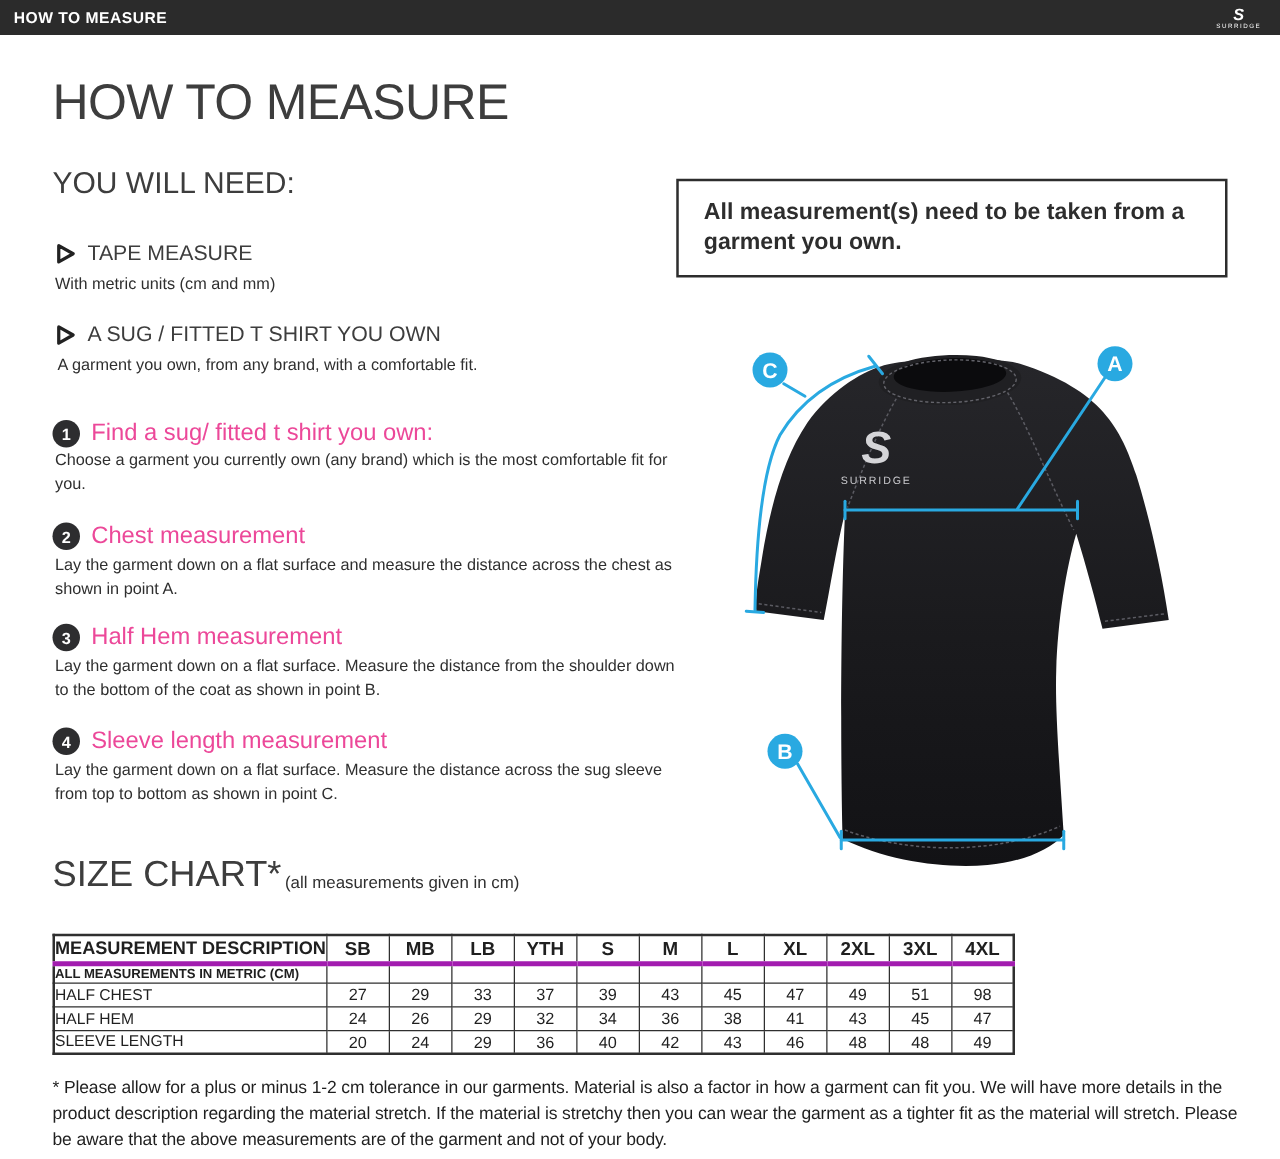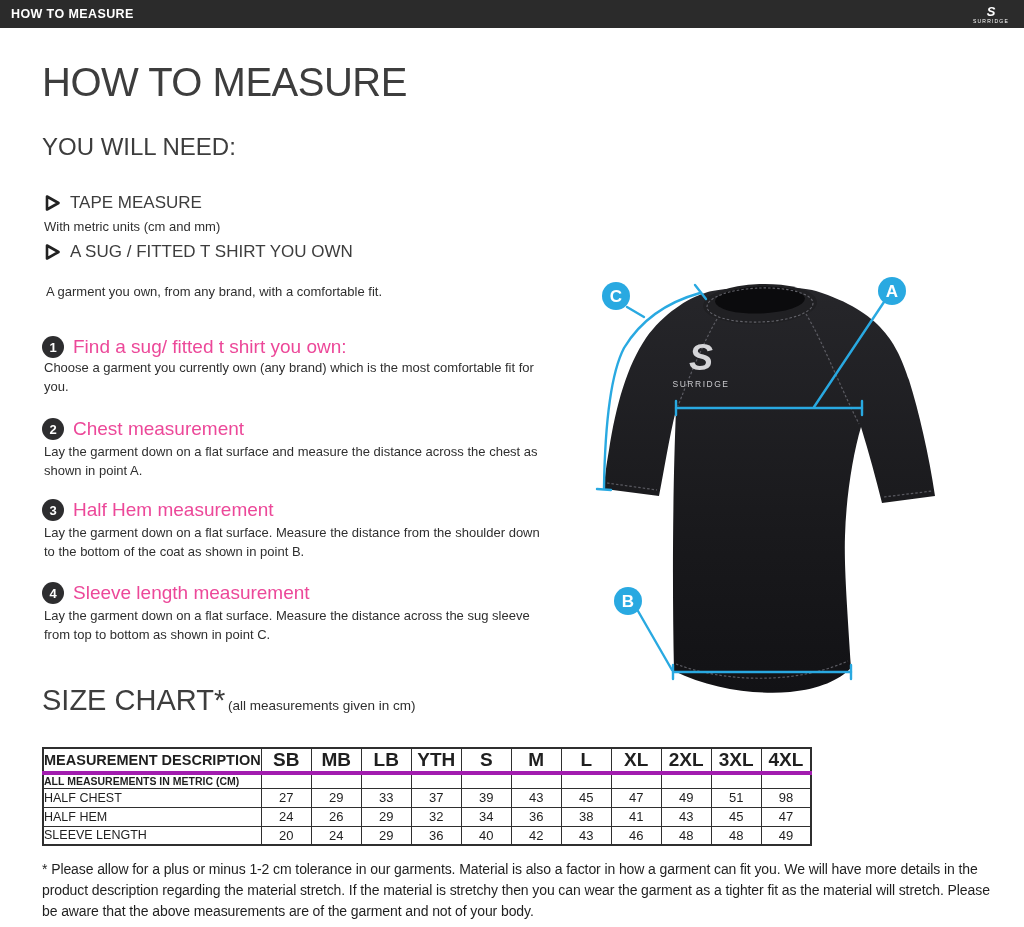--- a/index.html
+++ b/index.html
@@ -37,21 +37,21 @@
 
   .size-chart-heading { position:absolute; left:42px; top:684px; font-size:29px; color:#3d3d3d; }
   .size-chart-sub { position:absolute; left:228px; top:698px; font-size:13.5px; color:#2f2f2f; }
 
   .size-table { position:absolute; left:42px; top:747px; border-collapse:collapse; table-layout:fixed;
                 border:2px solid #2f2f2f; }
   .size-table th, .size-table td { border:1.5px solid #2f2f2f; padding:0; color:#1f1f1f; overflow:hidden; white-space:nowrap; }
   .size-table thead tr { height:23px; }
   .size-table thead th { border-bottom:4px solid #a21caf; }
   .desc-h { font-size:14.5px; font-weight:bold; text-align:left; padding-left:6px; }
-  .col-h  { font-size:19px; font-weight:bold; text-align:center; }
+  .col-h  { font-size:15px; font-weight:bold; text-align:center; }
   .metric-row { height:15px; }
   .metric-cell { font-size:10.5px; font-weight:bold; text-align:left; padding-left:6px; }
   .data-row { height:19px;padding-left:32px; }
   .label-cell { font-size:12.5px; text-align:left; padding-left:6px; }
   .val-cell { font-size:13px; text-align:center; font-weight:normal; }
 
   .footnote { position:absolute; left:42px; top:859px; width:965px; font-size:14px; line-height:1.5;
               color:#1f1f1f; letter-spacing:-0.1px; }
 </style>
 </head>
@@ -71,21 +71,21 @@
   <div class="ywn-heading">YOU WILL NEED:</div>
 
   <div class="need-item" style="top:193px">
     <svg width="17" height="18" viewBox="0 0 17 18">
       <polygon points="3,2.5 14.5,9 3,15.5" fill="#ffffff" stroke="#222222" stroke-width="2.6" stroke-linejoin="round"></polygon>
     </svg>
     <span class="need-label">TAPE MEASURE</span>
   </div>
   <div class="need-desc" style="left:44px; top:219px">With metric units (cm and mm)</div>
 
-  <div class="need-item" style="top:242px">
+  <div class="need-item" style="top:258px">
     <svg width="17" height="18" viewBox="0 0 17 18">
       <polygon points="3,2.5 14.5,9 3,15.5" fill="#ffffff" stroke="#222222" stroke-width="2.6" stroke-linejoin="round"></polygon>
     </svg>
     <span class="need-label">A SUG / FITTED T SHIRT YOU OWN</span>
   </div>
   <div class="need-desc" style="left:46px; top:284px">A garment you own, from any brand, with a comfortable fit.</div>
 
   <div class="step" style="top:336px">
     <span class="step-num">1</span>
     <span class="step-title">Find a sug/ fitted t shirt you own:</span>
@@ -103,20 +103,21 @@
     <span class="step-title">Half Hem measurement</span>
   </div>
   <div class="step-desc" style="top:524px">Lay the garment down on a flat surface. Measure the distance from the shoulder down to the bottom of the coat as shown in point B.</div>
 
   <div class="step" style="top:582px">
     <span class="step-num">4</span>
     <span class="step-title">Sleeve length measurement</span>
   </div>
   <div class="step-desc" style="top:607px">Lay the garment down on a flat surface. Measure the distance across the sug sleeve from top to bottom as shown in point C.</div>
 
+  <div class="note-box">All measurement(s) need to be taken from a garment you own.</div>
 
   <div class="shirt-wrap">
     <svg width="464" height="460" viewBox="0 0 464 460">
       <defs>
         <linearGradient id="sg" x1="0" y1="0" x2="0" y2="1">
           <stop offset="0" stop-color="#26262a"></stop>
           <stop offset="0.55" stop-color="#1a1a1d"></stop>
           <stop offset="1" stop-color="#121215"></stop>
         </linearGradient>
       </defs>

